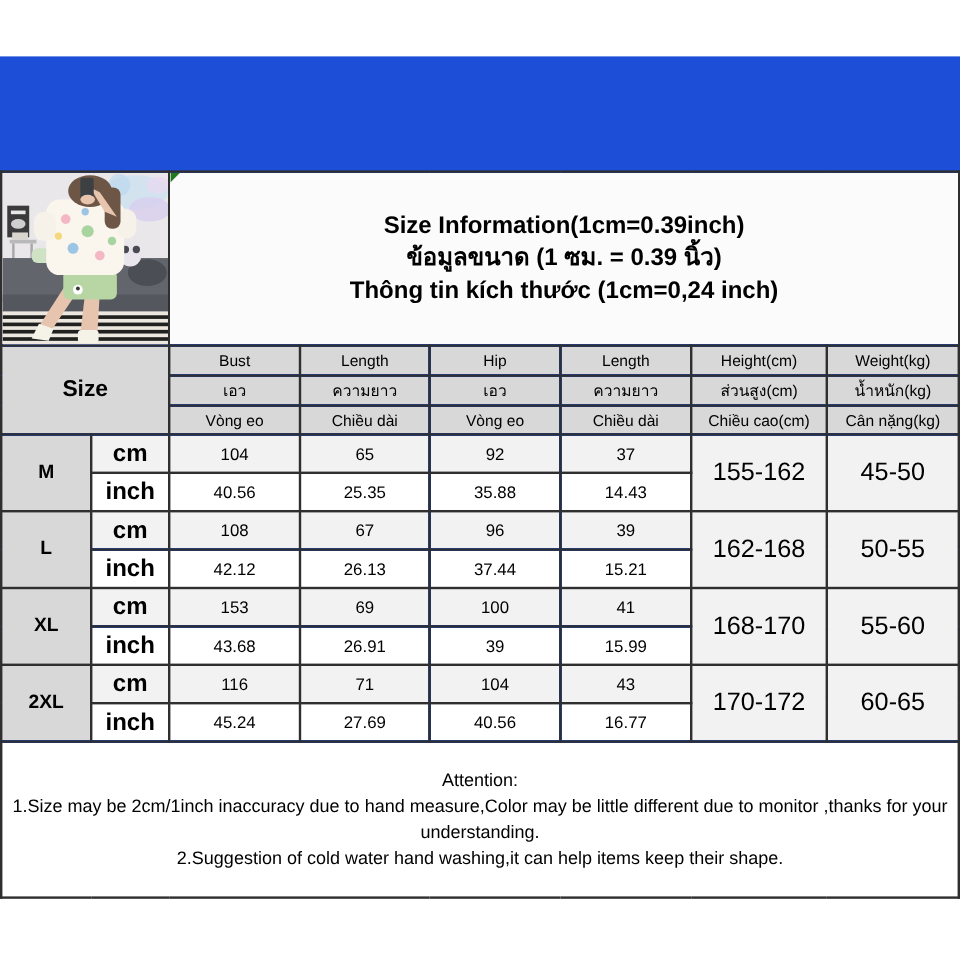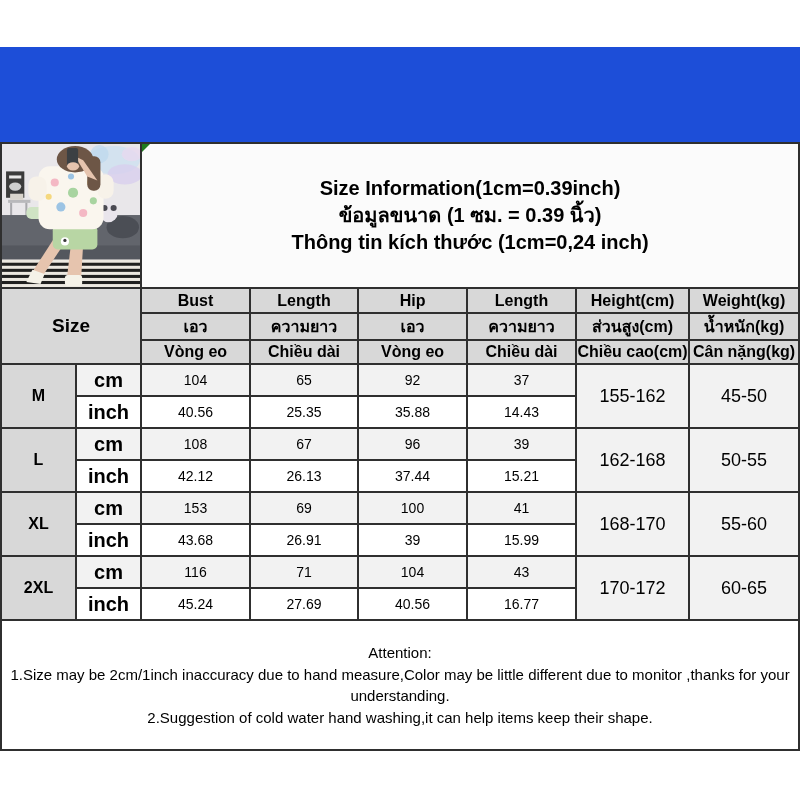--- a/index.html
+++ b/index.html
@@ -33,29 +33,29 @@
   
   td.photo-cell{background:#e9e7ea;padding:0;}
   td.title-cell{background:#fbfbfb;position:relative;}
   .title-l1,.title-l2,.title-l3{
     font-weight:bold;font-size:20px;line-height:27px;color:#000;
   }
   .corner-marker{
     position:absolute;left:0;top:0;width:0;height:0;
     border-top:8px solid #1f7a1f;border-right:8px solid transparent;
   }
-  td.head-cell{background:#d8d8d8;font-weight:bold;font-size:16px;}
+  td.head-cell{background:#d8d8d8;font-weight:normal;font-size:13px;}
   td.corner-size-cell{background:#d8d8d8;font-weight:bold;font-size:19px;}
   td.size-label-cell{background:#d8d8d8;font-weight:bold;font-size:16px;}
   td.unit-cell{font-weight:bold;font-size:20px;}
   td.val-cell{font-weight:normal;font-size:14px;}
   tr.subrow-cm td{background:#f2f2f2;}
   tr.subrow-inch td{background:#ffffff;text-align:center;}
   tr.subrow-cm td.size-label-cell{background:#d8d8d8;}
-  td.range-cell{background:#f2f2f2;font-weight:normal;font-size:18px;}
+  td.range-cell{background:#f2f2f2;font-weight:normal;font-size:21px;}
   td.attention-cell{
     background:#ffffff;text-align:left;vertical-align:top;
     padding:1px 4px 0 4px;font-size:15px;line-height:21.5px;
   }
   .attn-text{white-space:pre-line;}
   
   .photo-cell svg{display:block;width:100%;height:100%;}
 </style>
 </head>
 <body>

